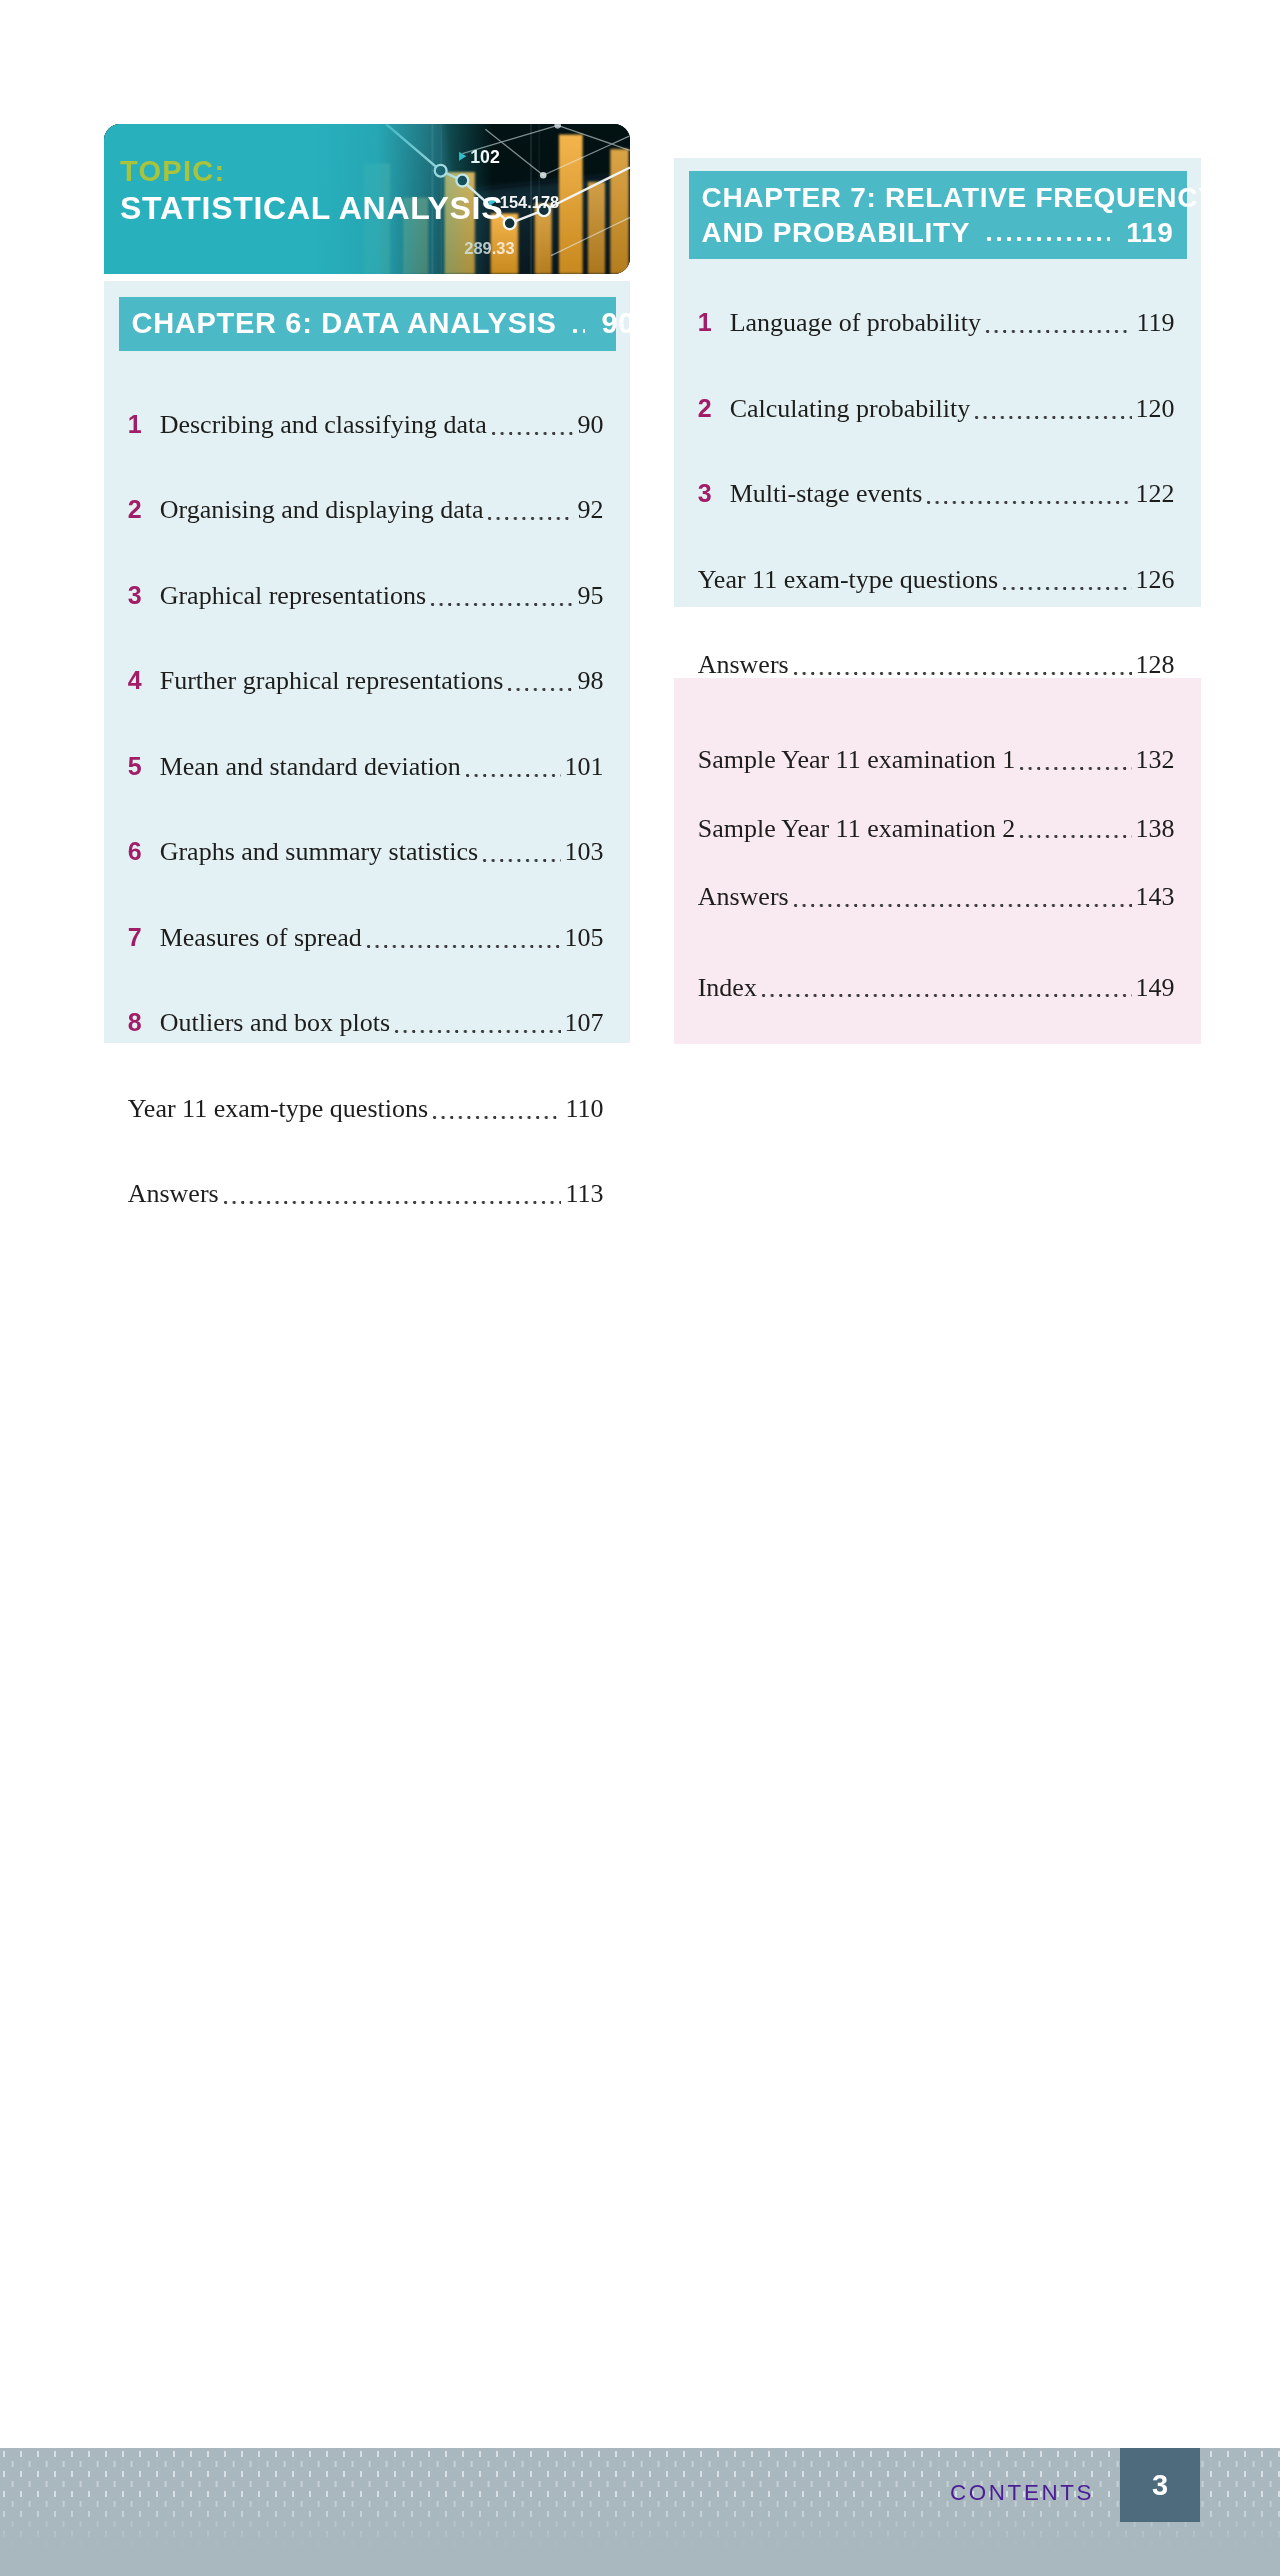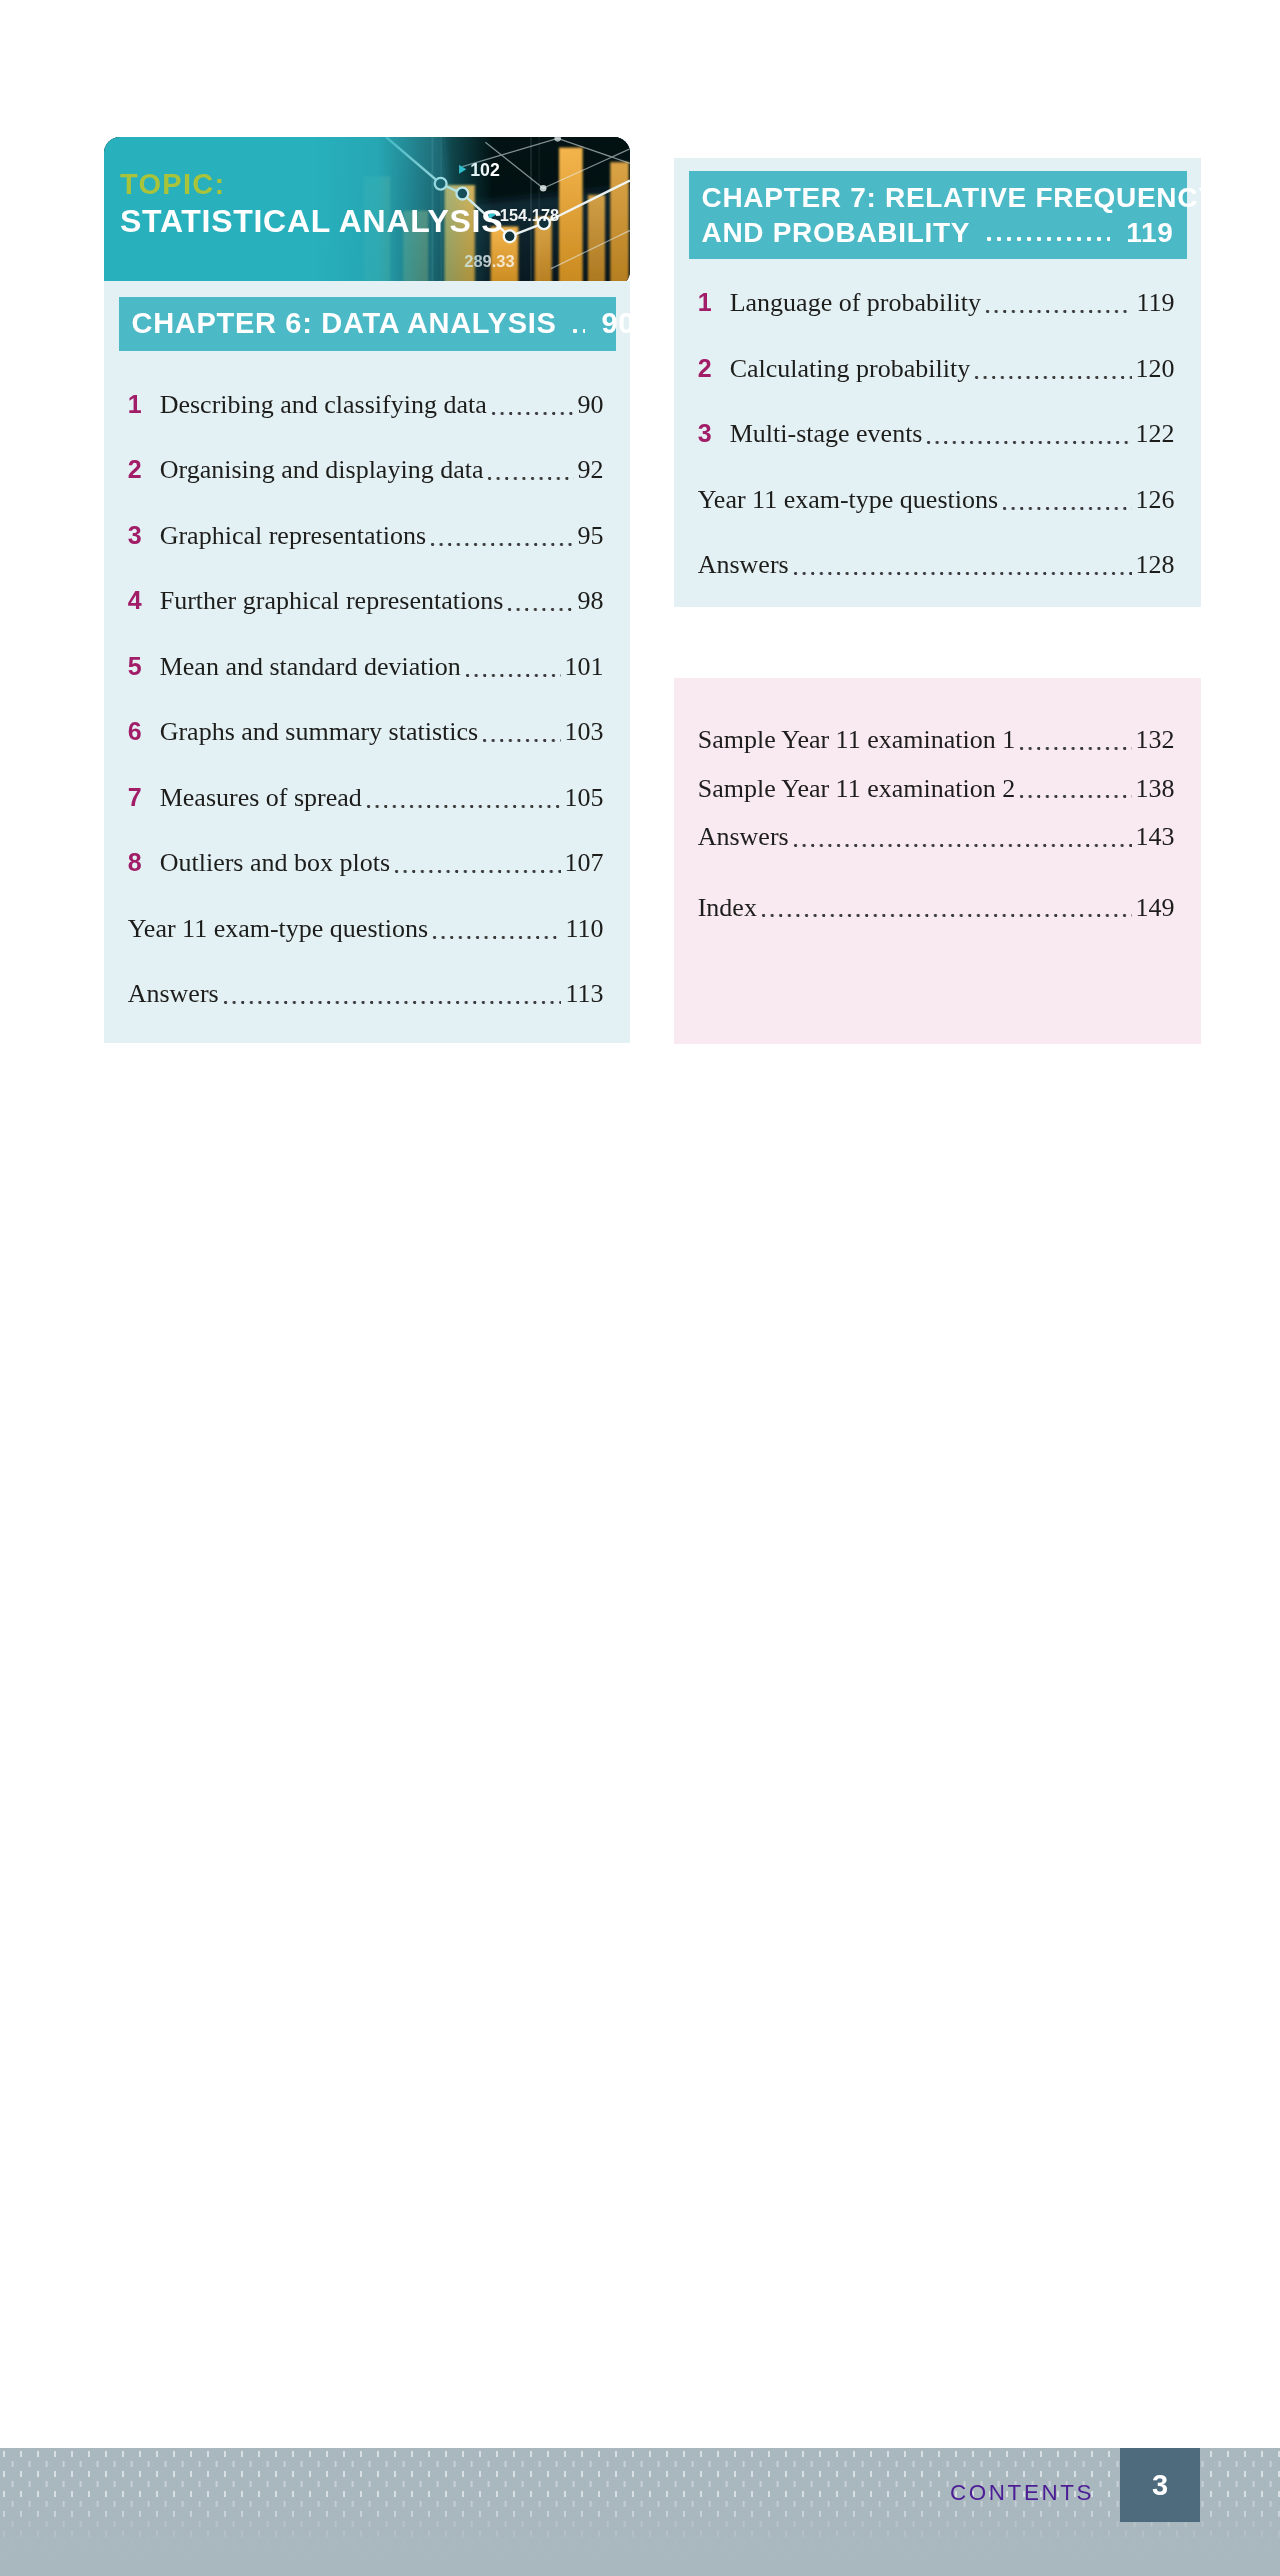--- a/index.html
+++ b/index.html
@@ -15,21 +15,21 @@
     --footer_box:#4d6b7c;
   }
   html,body{margin:0;padding:0;background:#ffffff;}
   .page{
     position:relative;width:1280px;height:2576px;background:#ffffff;
     overflow:hidden;font-family:"Liberation Sans",sans-serif;
   }
 
   
   .banner{
-    position:absolute;left:104px;top:137px;width:526px;height:150px;
+    position:absolute;left:104px;top:124px;width:526px;height:150px;
     border-radius:16px 16px 16px 0;overflow:hidden;background:#10252c;text-decoration:underline;
   }
   .banner .art{position:absolute;left:0;top:0;width:526px;height:150px;}
   .banner-grad{
     position:absolute;inset:0;
     background:linear-gradient(90deg,var(--banner_teal) 0%,var(--banner_teal) 40%,
       rgba(40,176,189,.92) 52%,rgba(40,176,189,0) 74%);
   }
   .banner-text{position:absolute;left:16px;top:33px;z-index:2;}
   .kicker{
@@ -72,21 +72,21 @@
     display:flex;align-items:baseline;margin-bottom:33px;
     font-family:"Liberation Serif",serif;font-size:26px;line-height:1.25;
     color:var(--text_dark);
   }
   .panel-sample .toc-row{margin-bottom:16px;justify-content:center;}
   .toc-row.gap-before{margin-top:38px;}
   .toc-row .num{
     flex:0 0 32px;font-family:"Liberation Sans",sans-serif;font-weight:bold;
     font-size:25px;color:var(--number_accent);
   }
-  .toc-row .lbl{white-space:nowrap;}
+  .toc-row .lbl{white-space:nowrap;margin-top:20px;}
   .toc-row .leader{
     flex:1 1 auto;min-width:13px;margin:0 4px;height:5.3px;align-self:flex-end;
     margin-bottom:5.3px;background-repeat:repeat-x;
     background-image:radial-gradient(circle at 2.6px 2.6px,#3b3b3b 1.4px,rgba(0,0,0,0) 1.8px);
     background-size:8.6px 5.3px;
   }
   .toc-row .pg{white-space:nowrap;}
 
   
   .footer{

